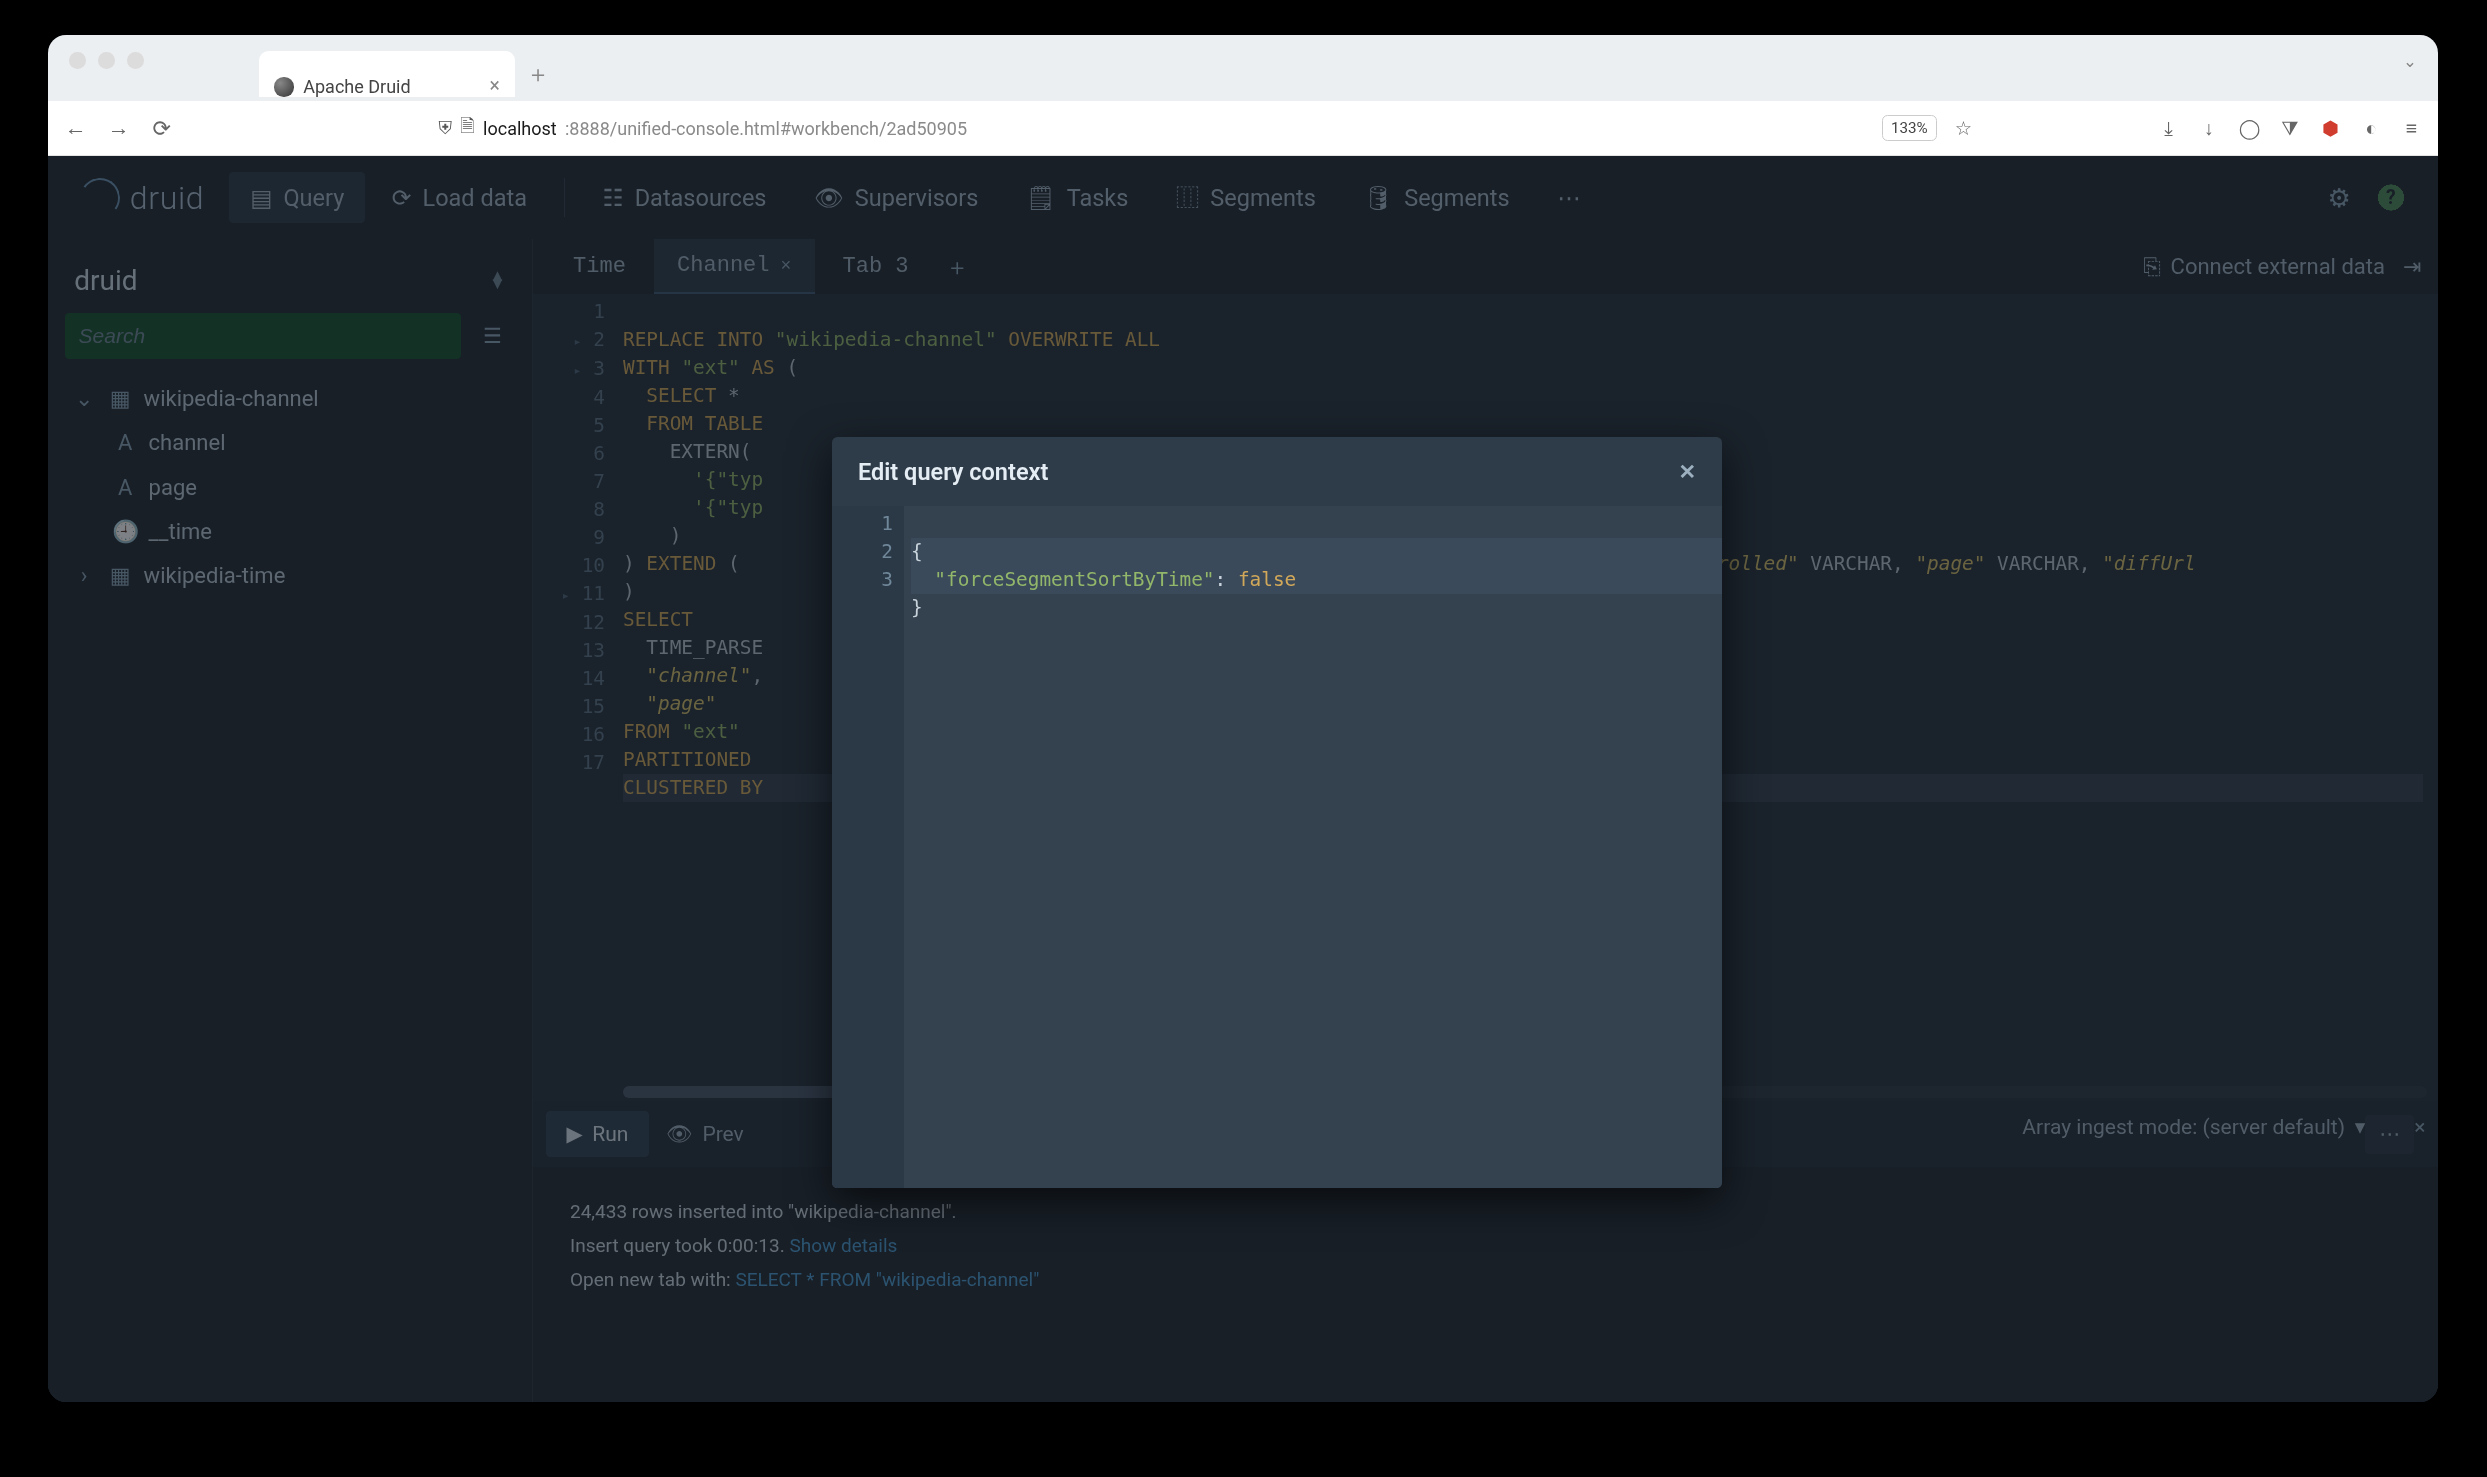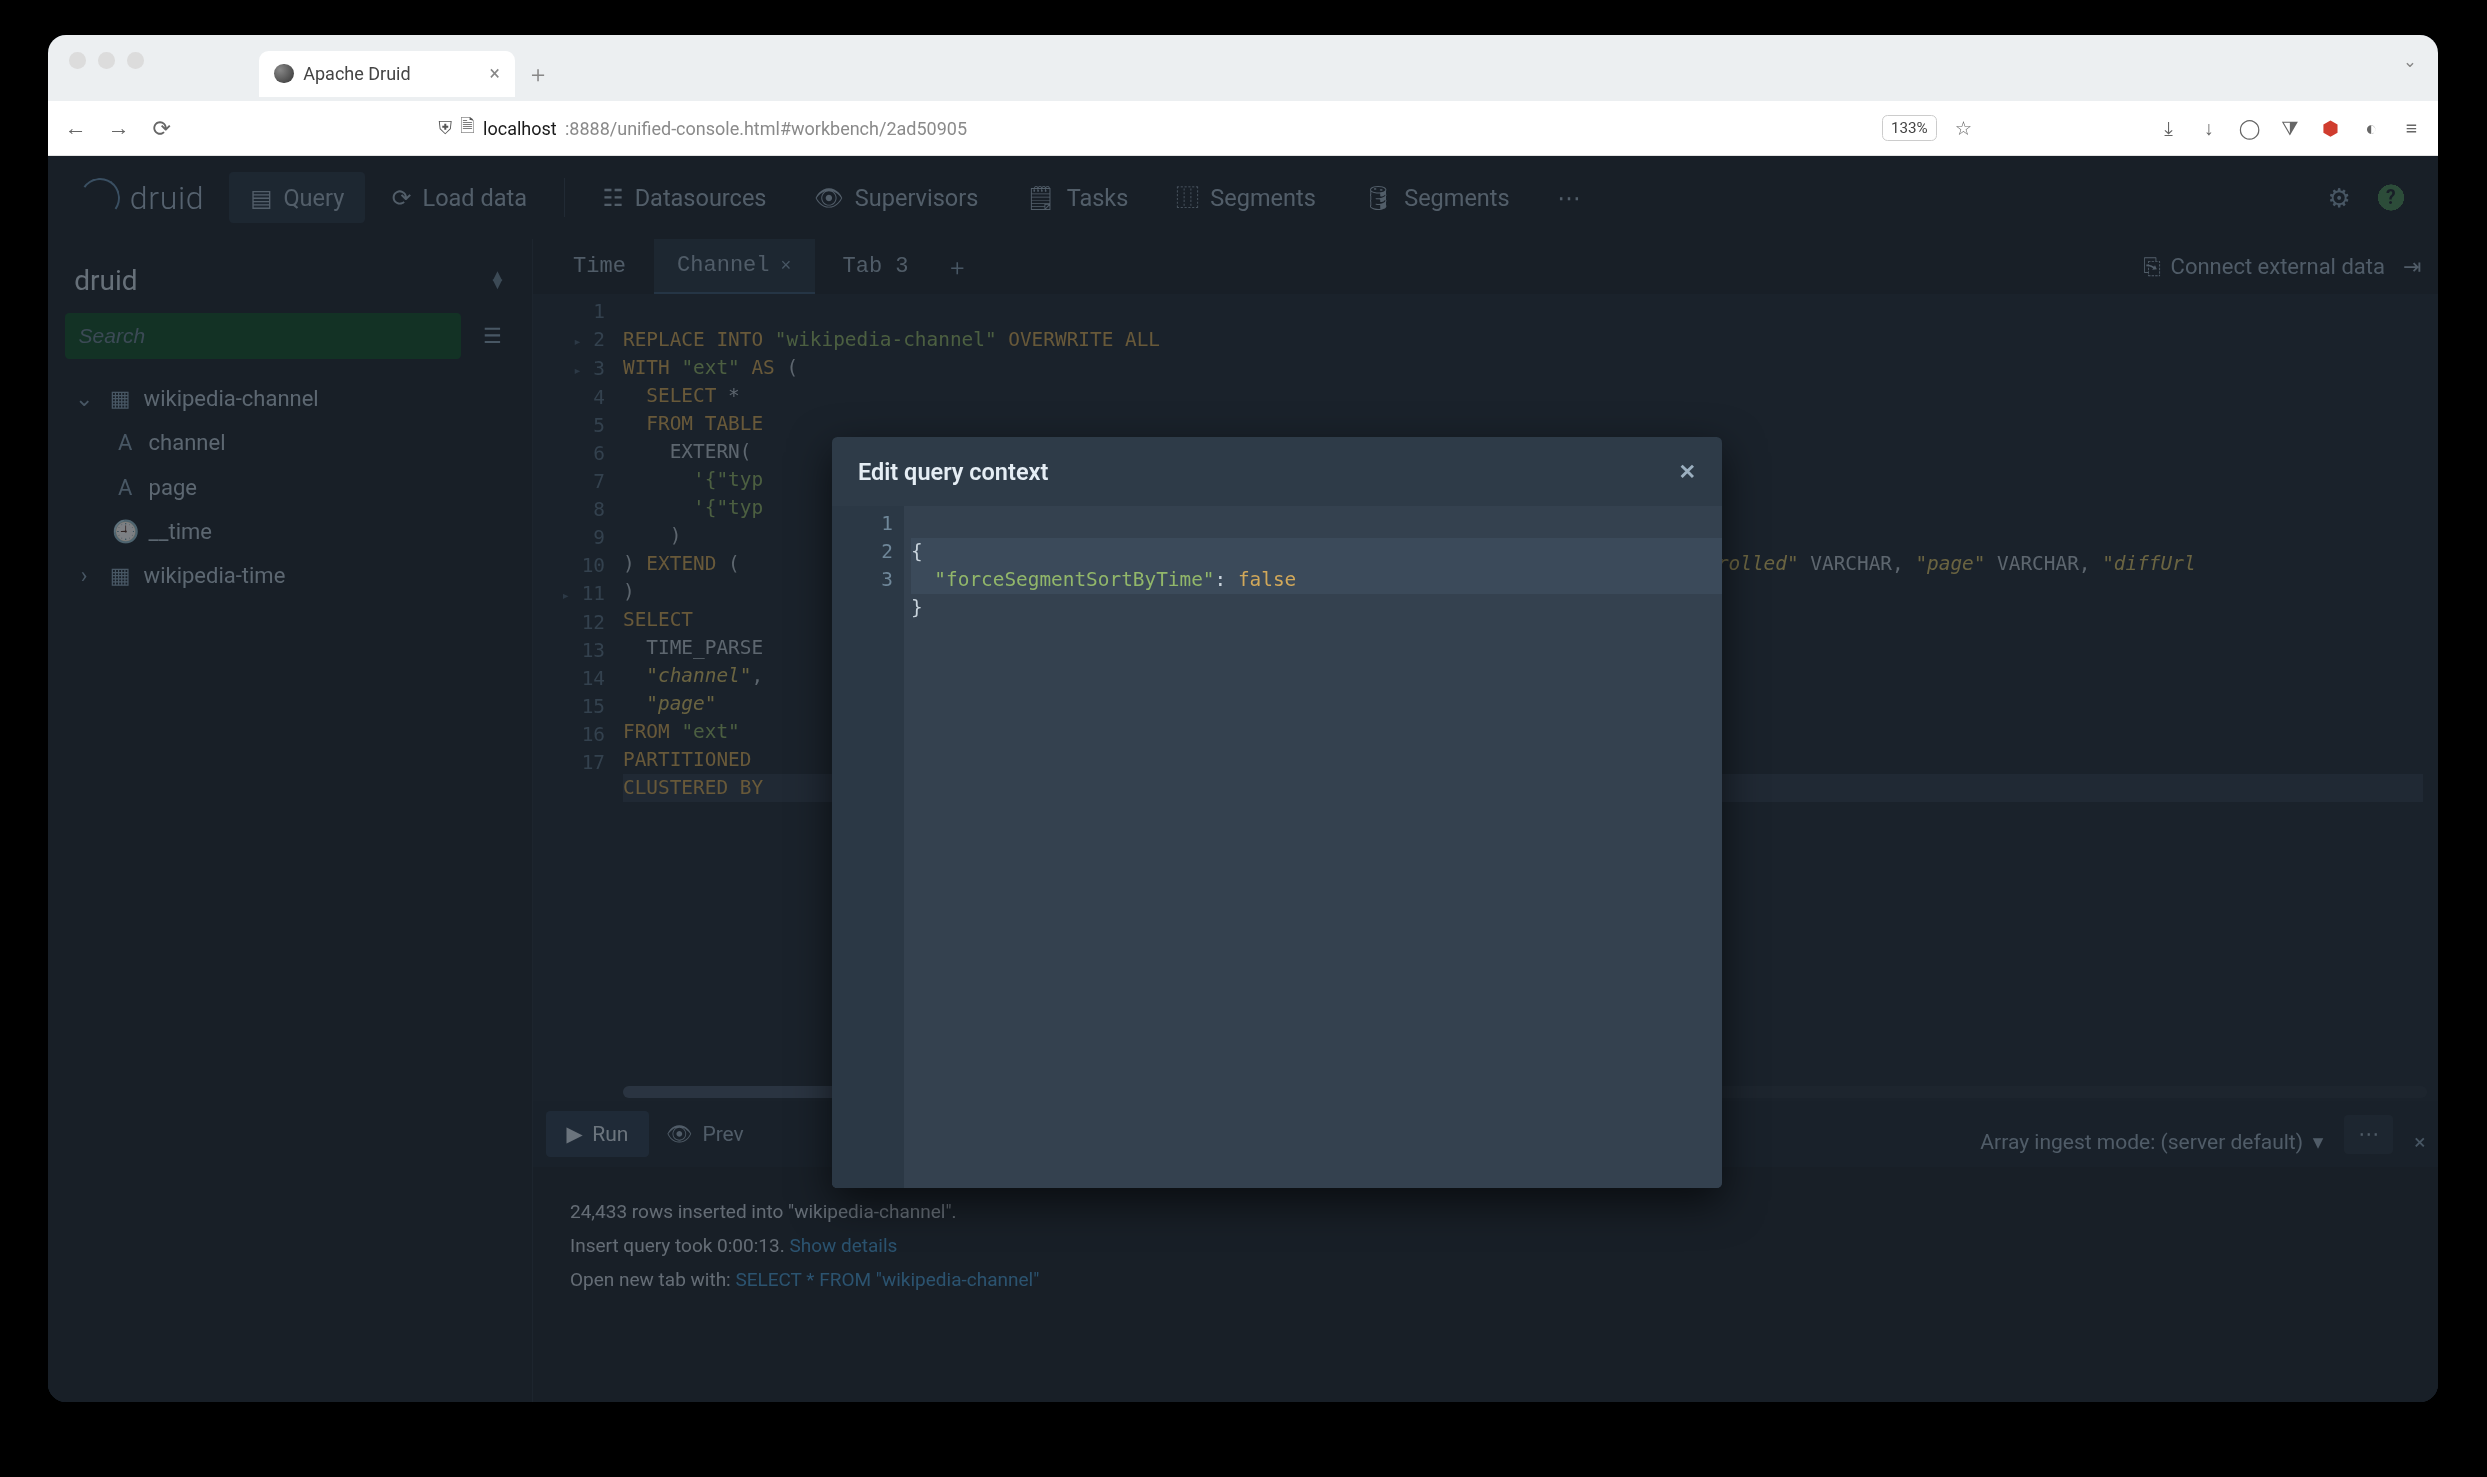--- a/index.html
+++ b/index.html
@@ -2,21 +2,21 @@
 <html style="font-size:11px"><head>
 <meta charset="utf-8">
 <style>
 * { box-sizing: border-box; margin: 0; padding: 0; }
 html, body { width: 2487px; height: 1478px; background: #000; font-family: -apple-system, BlinkMacSystemFont, "Segoe UI", Roboto, sans-serif; overflow: hidden; }
 .screen { position: absolute; top: 35px; left: 48px; width: 2390px; height: 1367px; background: #1f2832; border-radius: 18px; overflow: hidden; box-shadow: 0 0 28px rgba(0,0,0,.6); }
 .chrome { height: 66px; background: #eceff1; display: flex; align-items: flex-end; }
 .traffic { position: absolute; top: 17.3px; left: 21px; display: flex; gap: 12.5px; }
 .traffic span { width: 16.6px; height: 16.6px; border-radius: 50%; background: #dcdcdc; }
 .tabs-strip { display: flex; align-items: center; height: 55px; margin-left: 211px; }
-.chrome-tab { display: flex; align-items: center; gap: 9.7px; background: #fff; height: 46px; padding: 0 15.2px; border-radius: 9.7px 9.7px 0 0; font-size: 18px; color: #444; min-width: 256px; }
+.chrome-tab { display: flex; align-items: flex-end; gap: 9.7px; background: #fff; height: 46px; padding: 0 15.2px; border-radius: 9.7px 9.7px 0 0; font-size: 18px; color: #444; min-width: 256px; }
 .favicon { width: 19.4px; height: 19.4px; border-radius: 50%; background: radial-gradient(circle at 30% 30%, #888, #333); }
 .chrome-tab .xtab { margin-left: auto; color: #888; font-size: 19.4px; }
 .newtab { width: 35px; height: 35px; display: flex; align-items: center; justify-content: center; color: #888; font-size: 23.5px; margin-left: 5.5px; }
 .chevron-end { position: absolute; right: 21px; top: 17.3px; color: #888; font-size: 16.6px; }
 .urlbar { height: 55px; background: #fff; border-bottom: 0.7px solid #e4e4e4; display: flex; align-items: center; padding: 0 12.5px; gap: 12.5px; color: #555; }
 .nav-ico { width: 30.5px; height: 30.5px; display: flex; align-items: center; justify-content: center; font-size: 22px; color: #666; }
 .addr { display: flex; align-items: center; gap: 8.3px; margin-left: 249px; font-size: 18px; }
 .addr .host { color: #1a1a1a; }
 .addr .path { color: #8a8a8a; }
 .zoomchip { margin-left: auto; border: 0.7px solid #ccc; border-radius: 5.5px; padding: 2.8px 8.3px; font-size: 15.2px; color: #444; }
@@ -62,21 +62,21 @@
 .code .hl-current { background: #313f4e; display: inline-block; min-width: 1800px; }
 .kw { color: #d1a85a; }
 .str { color: #92b76a; }
 .var { color: #d6c06a; font-style: italic; }
 .pun { color: #b9c6d0; }
 .hscroll { position:absolute; left:90px; right:11px; bottom:2.8px; height:12.5px; background:#2b3641; border-radius:6.2px; }
 .hscroll::before{content:""; position:absolute; left:0; width:540px; top:0; bottom:0; background:#47586a; border-radius:6.2px; }
 .runbar { height: 66px; background: #222d38; display: flex; align-items: center; padding: 0 12.5px; gap: 16.6px; }
 .run-btn { display: flex; align-items: center; gap: 9.7px; background: #2f4255; color: #d8e4ef; height: 46px; padding: 0 21px; border-radius: 4.2px; font-size: 21px; }
 .run-opt { display: flex; align-items: center; gap: 9.7px; color: #9cb0c0; font-size: 21px; }
-.runbar-right { margin-left: auto; display: flex; align-items: flex-end; gap: 21px; color: #9cb0c0; font-size: 21px; }
+.runbar-right { margin-left: auto; display: flex; align-items: flex-start; color: #9cb0c0; font-size: 21px; }
 .pill-btn { background: #2c3945; height: 39px; padding: 0 14px; border-radius: 4.2px; display: flex; align-items:center; }
 .runbar .xrun { color: #8aa4b9; font-size: 21px; }
 .results { height: 235px; padding: 28px 37px; color: #c8d3dd; font-size: 19px; line-height: 1.8; }
 .results .link { color: #4a9bd1; }
 .modal-scrim { position: absolute; inset: 121px 0 0 0; background: rgba(18,24,31,.55); pointer-events:none; }
 .modal { position: absolute; top: 402px; left: 784px; width: 890px; height: 751px; background: #2e3b48; border-radius: 5.5px; box-shadow: 0 14px 42px rgba(0,0,0,.6); display: flex; flex-direction: column; overflow:hidden; }
 .modal-head { height: 69px; display: flex; align-items: center; padding: 0 26px; font-size: 23.5px; font-weight: 600; color: #e5edf4; }
 .modal-head .xmod { margin-left: auto; color: #9cb0c0; font-size: 21px; }
 .modal-body { flex: 1; display: flex; background: #34414f; font-family: Menlo, Consolas, monospace; font-size: 19.4px; }
 .modal-gutter { width: 72px; background: #2b3845; color: #6f8799; text-align: right; padding: 4.2px 11px 0 0; line-height: 28px; }

